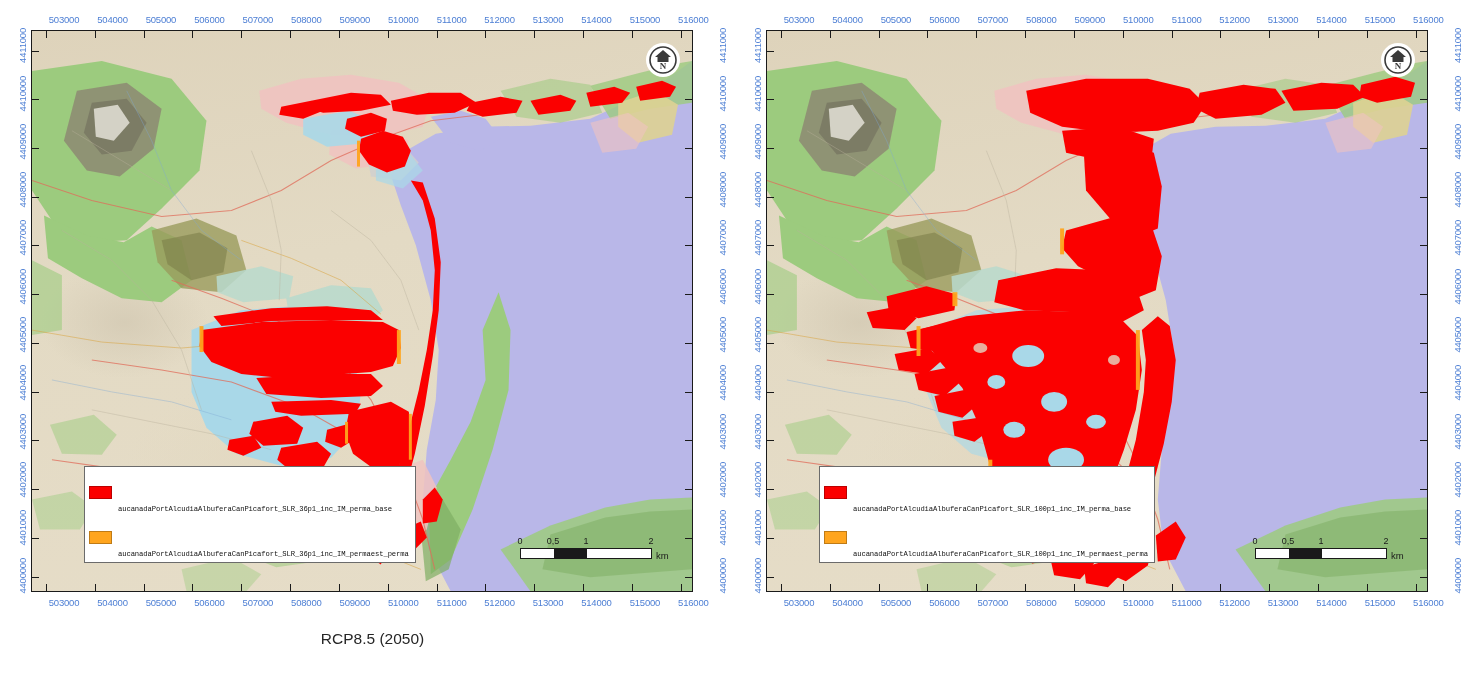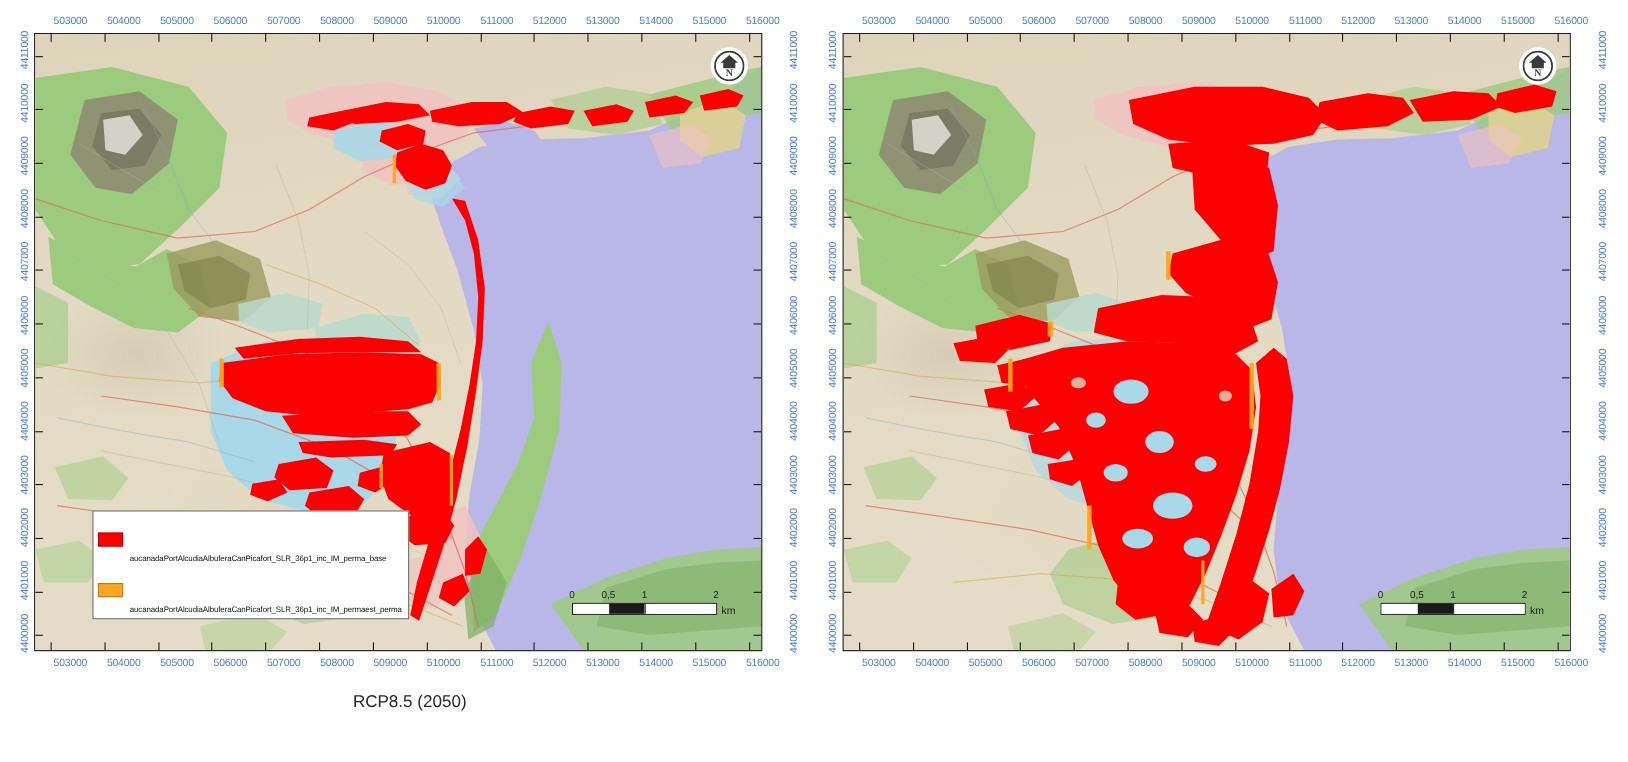--- a/index.html
+++ b/index.html
@@ -134,21 +134,21 @@
   }
   .swatch {
     width: 21px;
     height: 11px;
     flex: 0 0 auto;
     border: 0.5px solid rgba(0,0,0,.25);
   }
   .legend-label {
     font-size: 7.2px;
     color: #111;
-    font-family: Liberation Sans, sans-serif;
+    font-family: Liberation Mono, monospace;
     white-space: nowrap;
     letter-spacing: -0.1px;
     margin-top: 34px;
   }
 
   
   .scalebar {
     position: absolute;
     right: 22px;
     bottom: 32px;
@@ -730,20 +730,30 @@
       </div>
 
       <div class="north-arrow">
         <svg width="28" height="28" viewBox="0 0 28 28">
           <circle cx="14" cy="14" r="13" fill="none" stroke="#3a3a3a" stroke-width="1.6"></circle>
           <path d="M14 4 L22 11 L19.5 11 L19.5 16 L8.5 16 L8.5 11 L6 11 Z" fill="#3a3a3a"></path>
           <text x="14" y="23" font-size="9" font-family="Liberation Serif, serif" font-weight="bold" fill="#3a3a3a" text-anchor="middle">N</text>
         </svg>
       </div>
 
+      <div class="legend">
+        <div class="legend-row">
+          <span class="swatch" style="background:#fb0000"></span>
+          <span class="legend-label">aucanadaPortAlcudiaAlbuferaCanPicafort_SLR_100p1_inc_IM_perma_base</span>
+        </div>
+        <div class="legend-row">
+          <span class="swatch" style="background:#ffa51e"></span>
+          <span class="legend-label">aucanadaPortAlcudiaAlbuferaCanPicafort_SLR_100p1_inc_IM_permaest_perma</span>
+        </div>
+      </div>
 
       <div class="scalebar">
         <div class="scale-nums">
           <span style="left:0px">0</span>
           <span style="left:33px">0,5</span>
           <span style="left:66px">1</span>
           <span style="left:131px">2</span>
         </div>
         <div class="scale-row">
           <div class="scale-bars">

